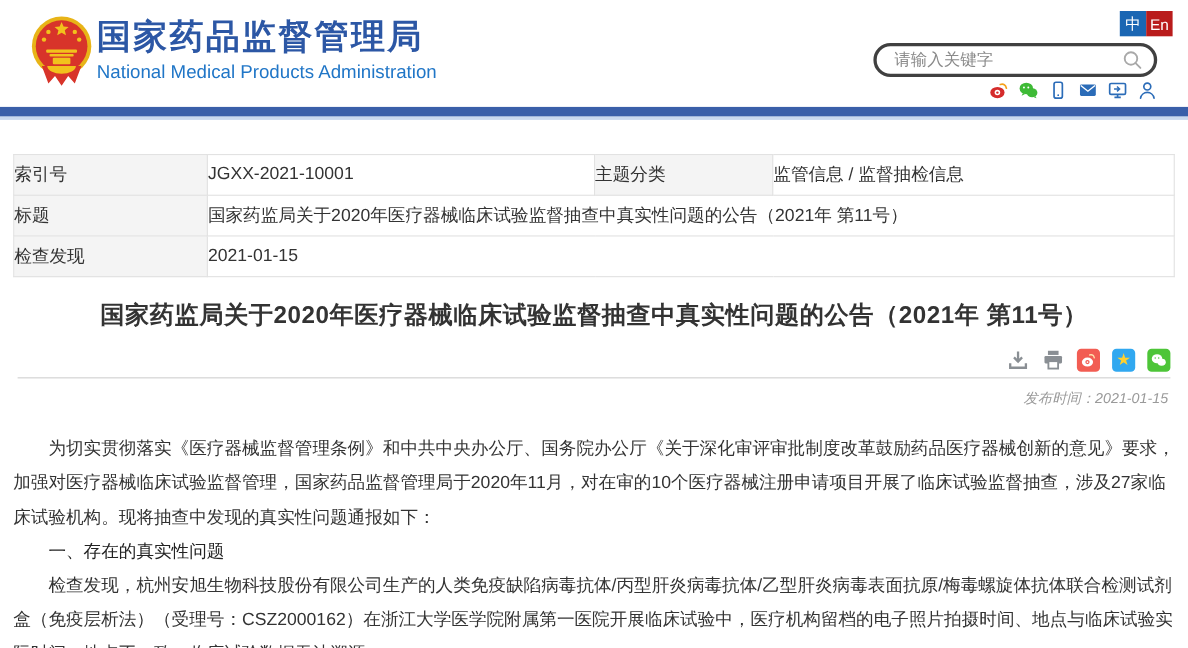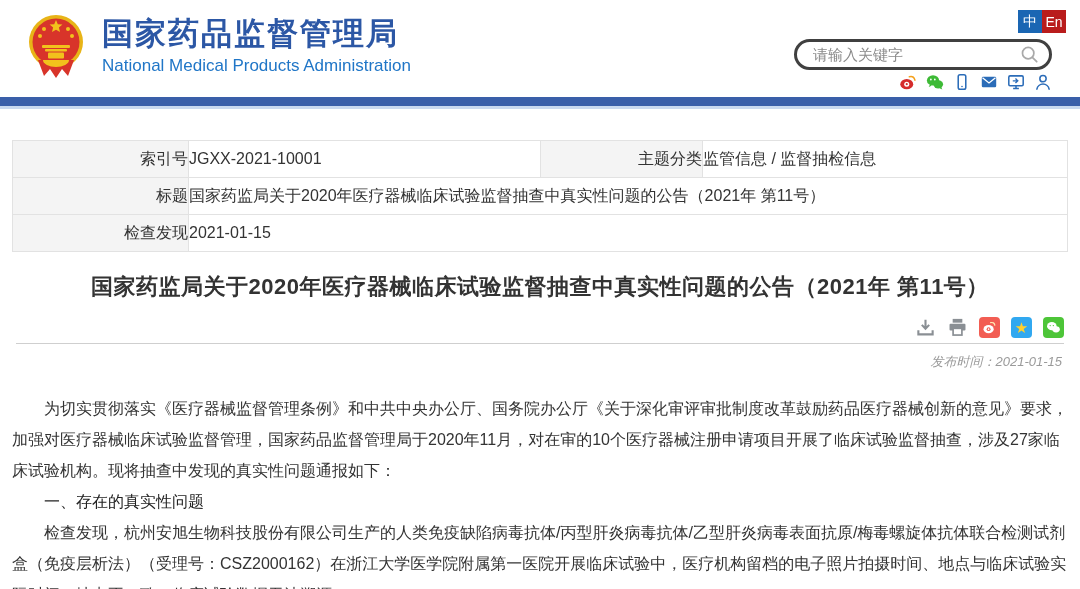--- a/index.html
+++ b/index.html
@@ -4,21 +4,21 @@
 <style>
   * { margin:0; padding:0; box-sizing:border-box; }
   html,body { background:#fff; }
   body { font-family:"Liberation Sans","DejaVu Sans",sans-serif; color:#333; }
   .page { position:relative; width:1080px; height:589px; background:#fff; overflow:hidden; }
 
   
   .site-header { position:relative; height:97px; background:#fff; }
   .brand { position:absolute; left:24px; top:12px; display:flex; align-items:center; cursor:pointer; }
   .emblem { width:64px; height:68px; display:inline-block; }
-  .brand-text { margin-left:14px; }
+  .brand-text { }
   .brand-cn { font-size:31px; font-weight:bold; color:#2c57a5; letter-spacing:2px; line-height:36px; }
   .brand-en { font-size:17px; color:#2076c7; margin-top:4px; }
 
   .lang-toggle { position:absolute; top:10px; right:14px; display:flex; }
   .lang { width:24px; height:23px; display:flex; align-items:center; justify-content:center; font-size:14px; color:#fff; cursor:pointer; }
   .lang.cn { background:#1a66b3; }
   .lang.en { background:#b91c1c; }
 
   .search-box { position:absolute; top:39px; right:28px; width:258px; height:31px; border:3px solid #404040; border-radius:16px; display:flex; align-items:center; padding:0 10px 0 16px; }
   .search-box input { flex:1; border:none; outline:none; font-size:15px; color:#333; background:transparent; font-family:inherit; }
@@ -28,21 +28,21 @@
   .social-row { position:absolute; top:73px; right:28px; display:flex; gap:9px; align-items:center; }
   .social-row .sicon { width:18px; height:18px; display:inline-block; cursor:pointer; }
 
   .blue-bar { height:9px; background:#3a5fa9; }
   .blue-bar-light { height:3px; background:#c9d9ef; }
 
   
   .content { padding:0 12px; }
   .meta-table { width:1056px; border-collapse:collapse; margin-top:31px; table-layout:fixed; }
   .meta-table td { border:1px solid #e2e2e2; height:37px; font-size:16px; color:#333; }
-  .meta-table td.lbl { background:#f4f4f4; text-align:right; width:176px; }
+  .meta-table td.lbl { background:#f4f4f4; text-align:left; width:176px; }
   .meta-table td.val { background:#fff; }
   .meta-table col.c2 { width:352px; } .meta-table col.c3 { width:162px; }
 
   
   .headline { text-align:center; font-size:22px; font-weight:bold; color:#333; margin-top:20px; letter-spacing:0.5px; }
   .action-bar { display:flex; justify-content:flex-end; align-items:center; gap:11px; margin-top:15px; padding-right:4px; }
   .aicon { width:21px; height:21px; cursor:pointer; }
   .badge { width:21px; height:21px; border-radius:4px; display:flex; align-items:center; justify-content:center; cursor:pointer; }
   .badge.weibo { background:#f25d53; }
   .badge.qzone { background:#31a8f0; color:#ffd02e; font-size:15px; line-height:1; }

